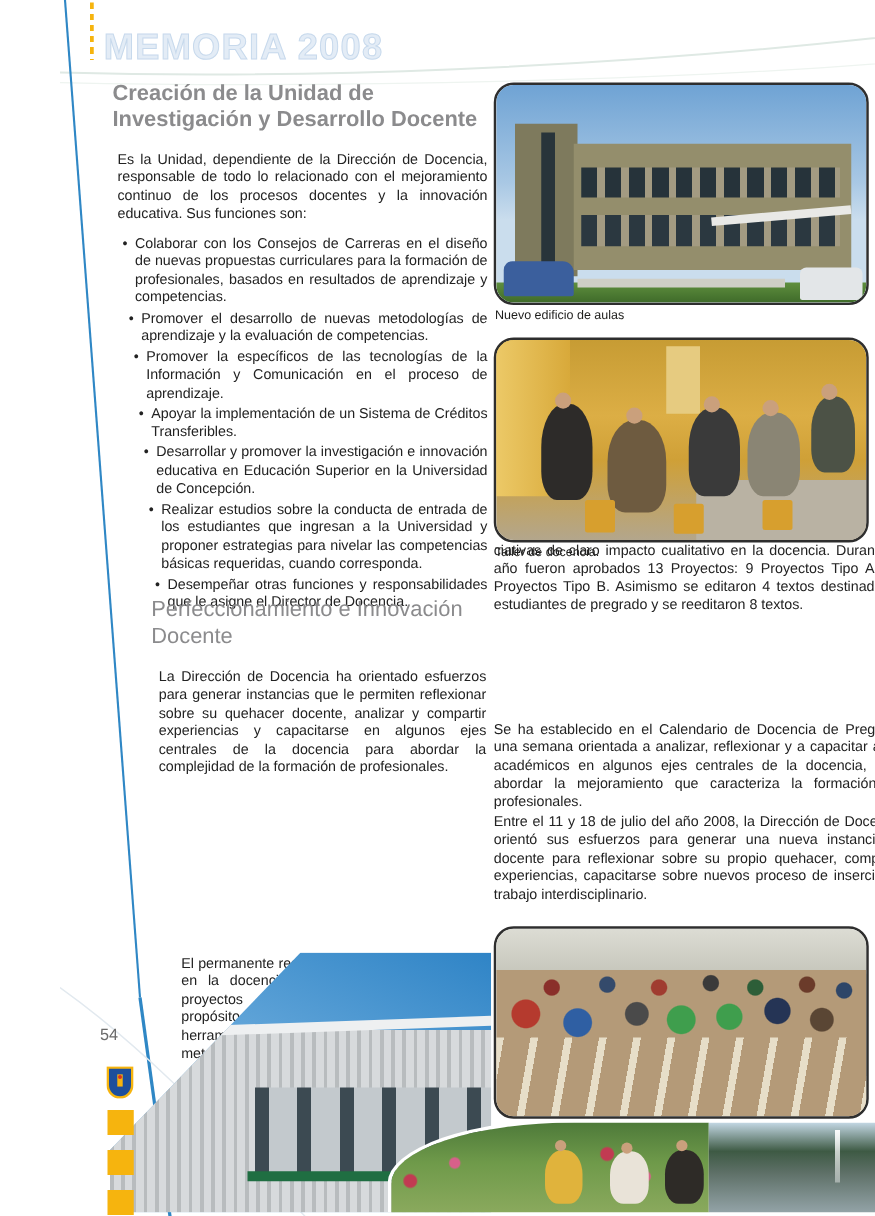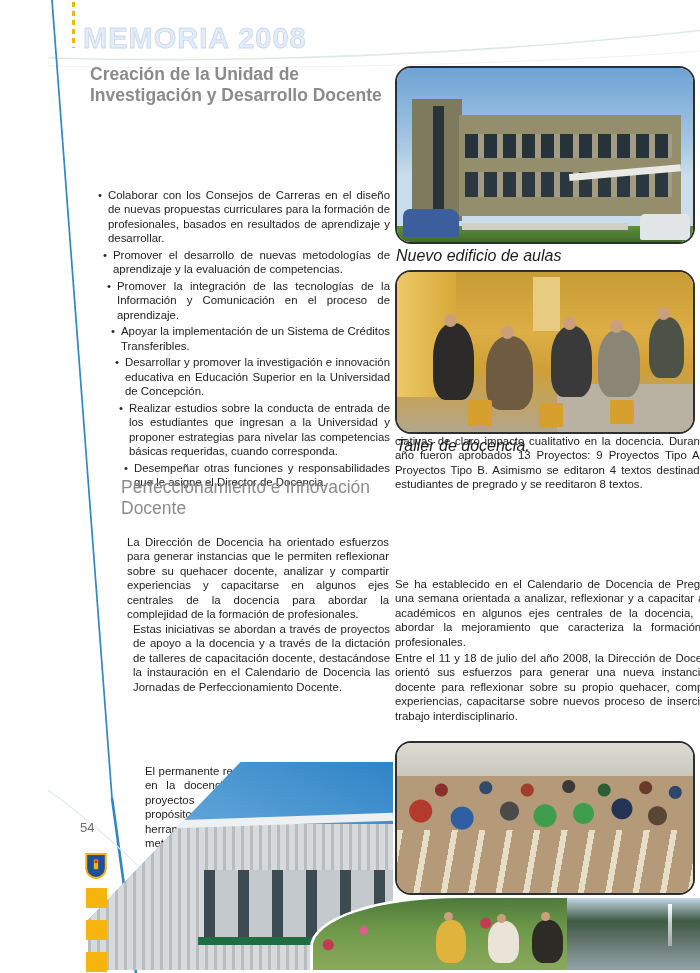--- a/index.html
+++ b/index.html
@@ -20,21 +20,21 @@
   }
 
   
   .h2{
     position:absolute;color:#8b8b8d;font-size:17.5px;line-height:1.22;font-weight:400;
   }
   .body-p{
     position:absolute;font-size:11.4px;line-height:1.27;text-align:justify;color:#222;
   }
   .caption{
-    position:absolute;font-style:italic;font-size:16px;color:#1d1d1b;
+    position:absolute;font-size:10px;color:#1d1d1b;
   }
   ul.bullets{
     position:absolute;left:50px;top:188px;width:292px;margin:0;padding:0;list-style:none;
     font-size:11.4px;line-height:1.27;color:#222;
   }
   ul.bullets li{display:flex;margin-bottom:2px;text-align:justify;}
   ul.bullets li .dot{flex:0 0 10px;}
   ul.bullets li:nth-child(2){margin-left:5px;}
   ul.bullets li:nth-child(3){margin-left:9px;}
   ul.bullets li:nth-child(4){margin-left:13px;}
@@ -139,33 +139,34 @@
     <path d="M0,66 C220,71 520,64 700,47" fill="none" stroke="#eef4f0" stroke-width="1"></path>
     <path d="M4,0 L64,798" fill="none" stroke="#2f87c5" stroke-width="1.7"></path>
     <path d="M64,798 L88,973" fill="none" stroke="#2f87c5" stroke-width="2.6"></path>
     <path d="M0,790 C70,840 130,905 196,973" fill="none" stroke="#e2e9ef" stroke-width="1.2"></path>
   </svg>
 
   <div class="dotted-yellow"></div>
   <div class="memoria-title">MEMORIA 2008</div>
 
   <div class="h2" style="left:42px;top:64px;width:302px;font-weight:bold;">Creación de la Unidad de Investigación y Desarrollo Docente</div>
+  <div class="body-p" style="left:46px;top:121px;width:296px;">Es la Unidad, dependiente de la Dirección de Docencia, responsable de todo lo relacionado con el mejoramiento continuo de los procesos docentes y la innovación educativa. Sus funciones son:</div>
 
   <ul class="bullets">
     <li>
         <span class="dot">•</span>
-        <span>Colaborar con los Consejos de Carreras en el diseño de nuevas propuestas curriculares para la formación de profesionales, basados en resultados de aprendizaje y desarrollar.</span>
+        <span>Colaborar con los Consejos de Carreras en el diseño de nuevas propuestas curriculares para la formación de profesionales, basados en resultados de aprendizaje y competencias.</span>
       </li>
     <li>
         <span class="dot">•</span>
         <span>Promover el desarrollo de nuevas metodologías de aprendizaje y la evaluación de competencias.</span>
       </li>
     <li>
         <span class="dot">•</span>
-        <span>Promover la integración de las tecnologías de la Información y Comunicación en el proceso de aprendizaje.</span>
+        <span>Promover la específicos de las tecnologías de la Información y Comunicación en el proceso de aprendizaje.</span>
       </li>
     <li>
         <span class="dot">•</span>
         <span>Apoyar la implementación de un Sistema de Créditos Transferibles.</span>
       </li>
     <li>
         <span class="dot">•</span>
         <span>Desarrollar y promover la investigación e innovación educativa en Educación Superior en la Universidad de Concepción.</span>
       </li>
     <li>
@@ -173,21 +174,20 @@
         <span>Realizar estudios sobre la conducta de entrada de los estudiantes que ingresan a la Universidad y proponer estrategias para nivelar las competencias básicas requeridas, cuando corresponda.</span>
       </li>
     <li>
         <span class="dot">•</span>
         <span>Desempeñar otras funciones y responsabilidades que le asigne el Director de Docencia.</span>
       </li>
   </ul>
 
   <div class="h2" style="left:73px;top:477px;width:265px;">Perfeccionamiento e Innovación Docente</div>
   <div class="body-p" style="left:79px;top:535px;width:262px;">La Dirección de Docencia ha orientado esfuerzos para generar instancias que le permiten reflexionar sobre su quehacer docente, analizar y compartir experiencias y capacitarse en algunos ejes centrales de la docencia para abordar la complejidad de la formación de profesionales.</div>
-  <div class="body-p" style="left:85px;top:622px;width:257px;">Estas iniciativas se abordan a través de proyectos de apoyo a la docencia y a través de la dictación de talleres de capacitación docente, destacándose la instauración en el Calendario de Docencia las Jornadas de Perfeccionamiento Docente.</div>
 
   <div class="body-p" style="left:97px;top:764px;width:245px;">El permanente respaldo y apoyo a la innovación en la docencia se materializa a través de proyectos específicos que tienen como propósito que los docentes incorporen herramientas necesarias para mejorar las metodologías y desarrollar ini-</div>
 
   <div class="page-number">54</div>
 
   <div class="photo" id="photo-building">
     <div class="sky"></div>
     <div class="tower"></div>
     <div class="tower-win"></div>
     <div class="main"></div>

